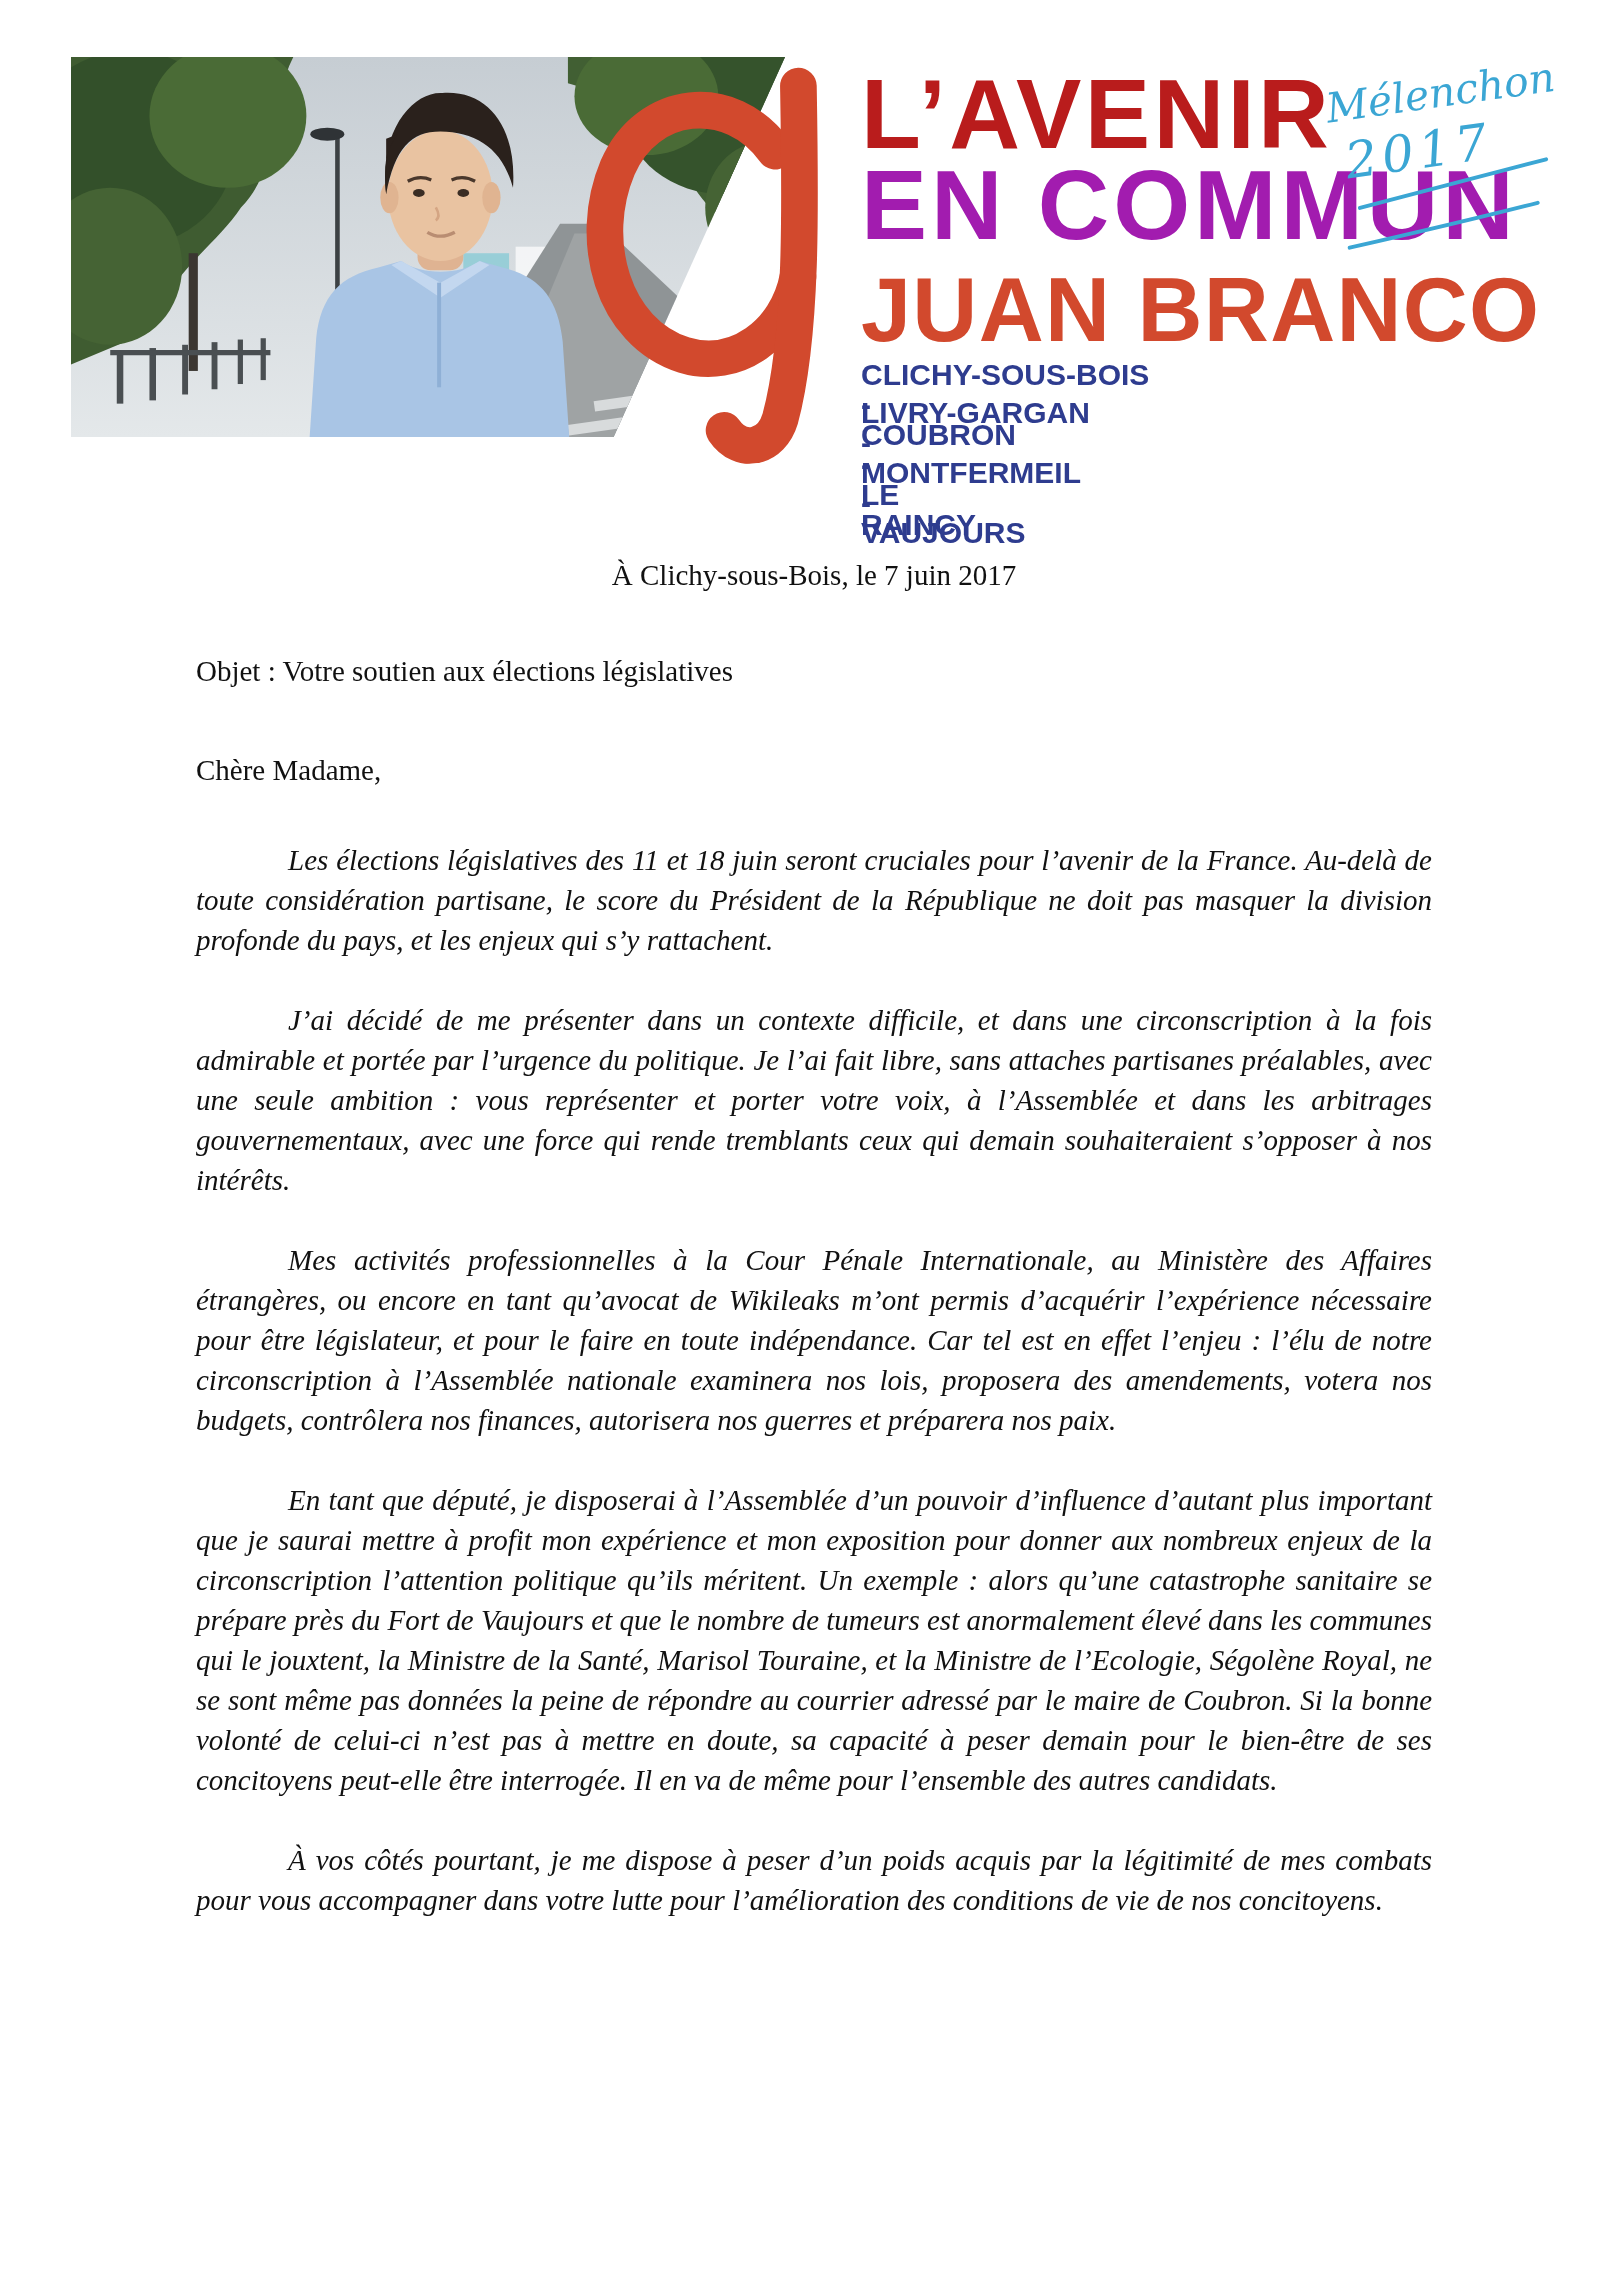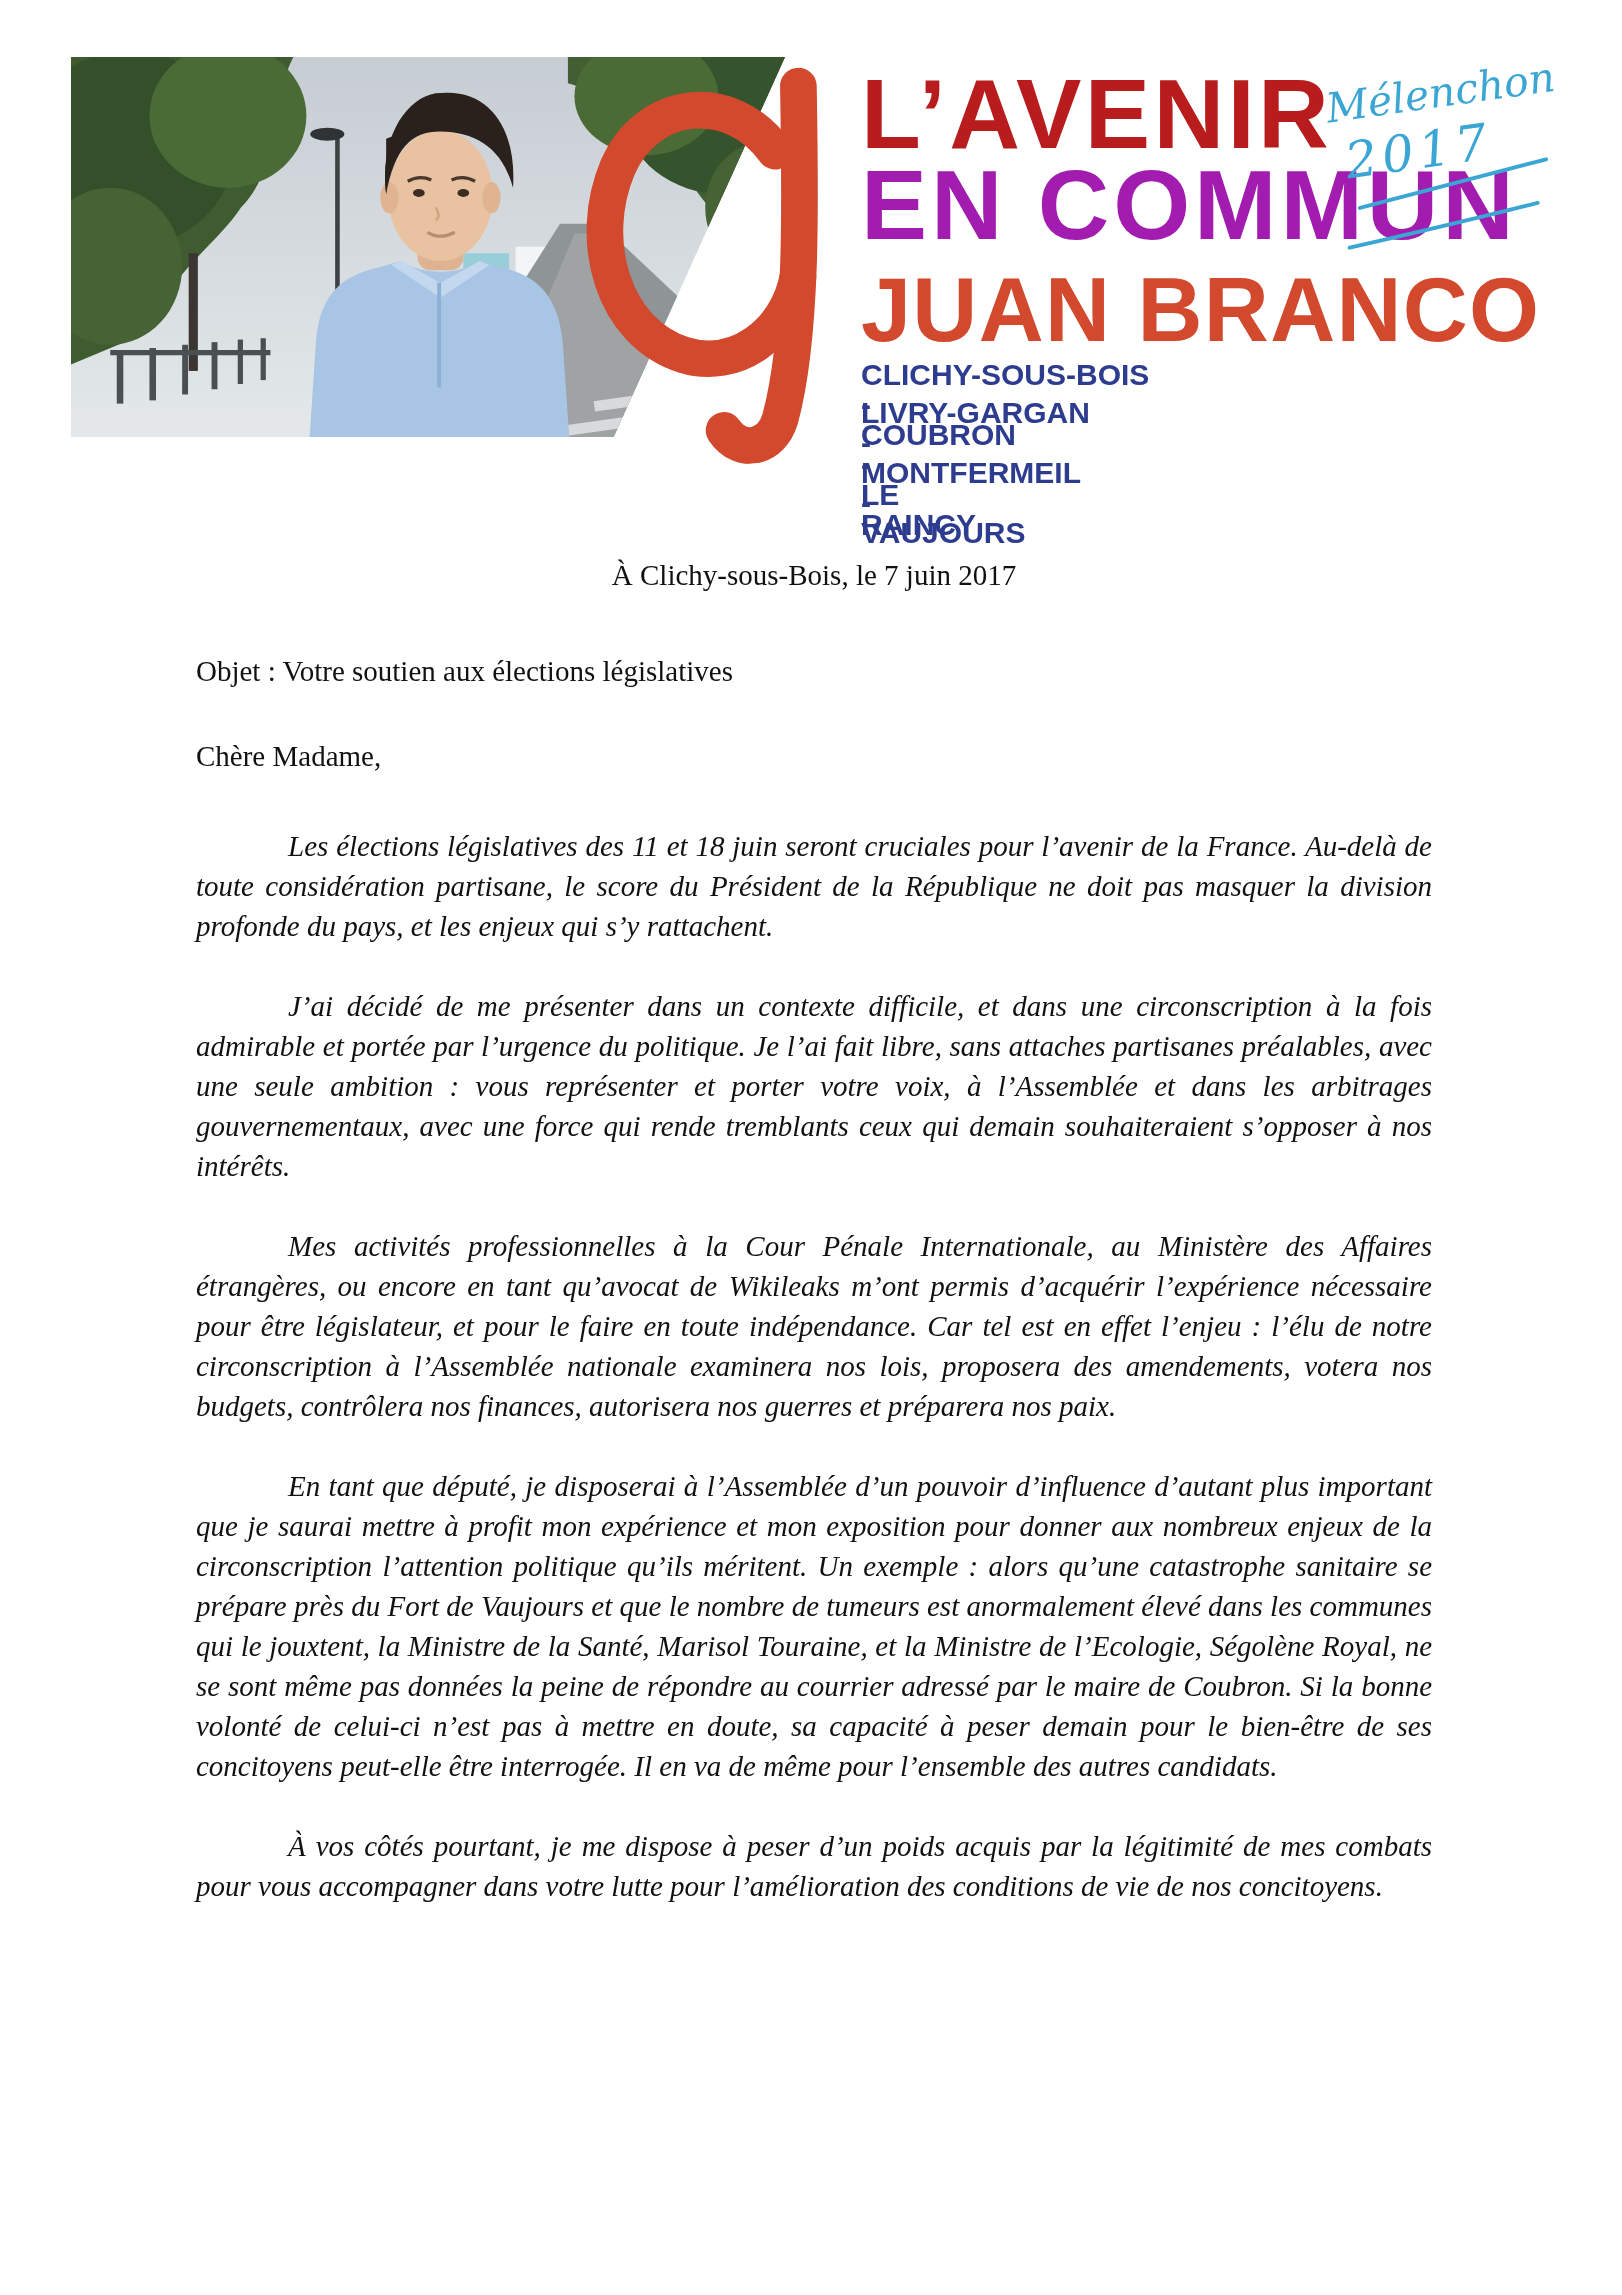--- a/index.html
+++ b/index.html
@@ -35,21 +35,21 @@
          justify-content:space-between;align-items:baseline;
          font-family:"Liberation Sans", sans-serif;font-weight:700;
          font-size:30px;line-height:1;color:#2E3C8F;white-space:nowrap;flex-direction:column;}
   .towns1{top:360px;}
   .towns2{top:398px;}
 
   
   .letter{position:absolute;left:196px;top:555px;width:1236px;
           font-size:29px;line-height:40px;color:#111111;}
   .dateline{text-align:center;margin:0 0 56px 0;}
-  .subject{margin:0 0 45px 0;}
+  .subject{margin:0 0 59px 0;}
   .salutation{margin:0 0 50px 0;}
   .letter p{margin:0 0 40px 0;text-align:justify;text-indent:92px;hyphens:auto;font-style:italic;}
   .letter p:last-child{margin-bottom:0;}
 </style>
 </head>
 <body>
 
 <div class="page">
 
   <div class="banner">

